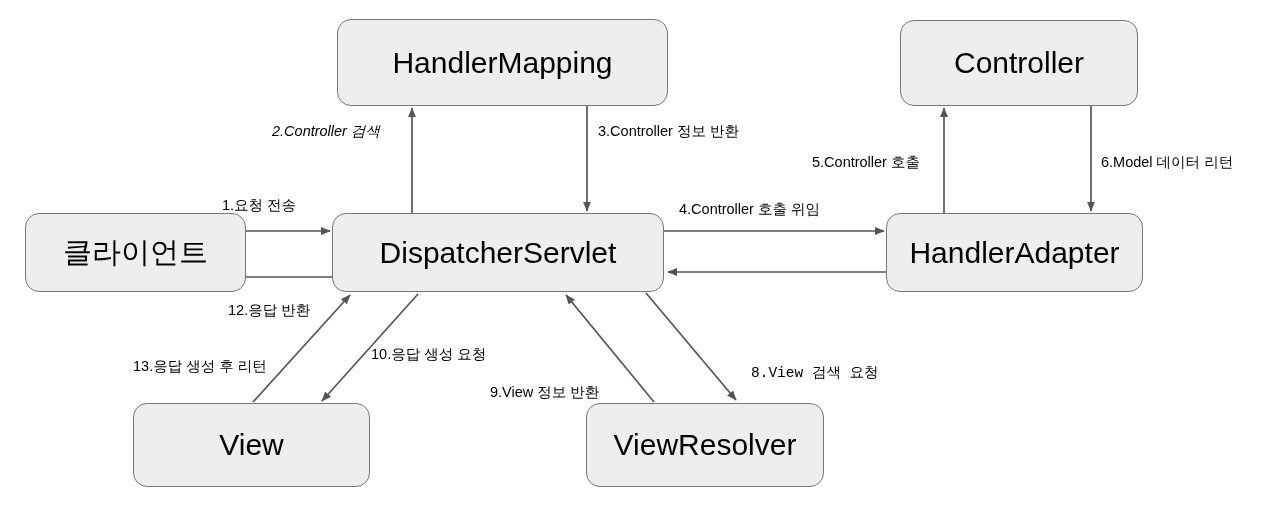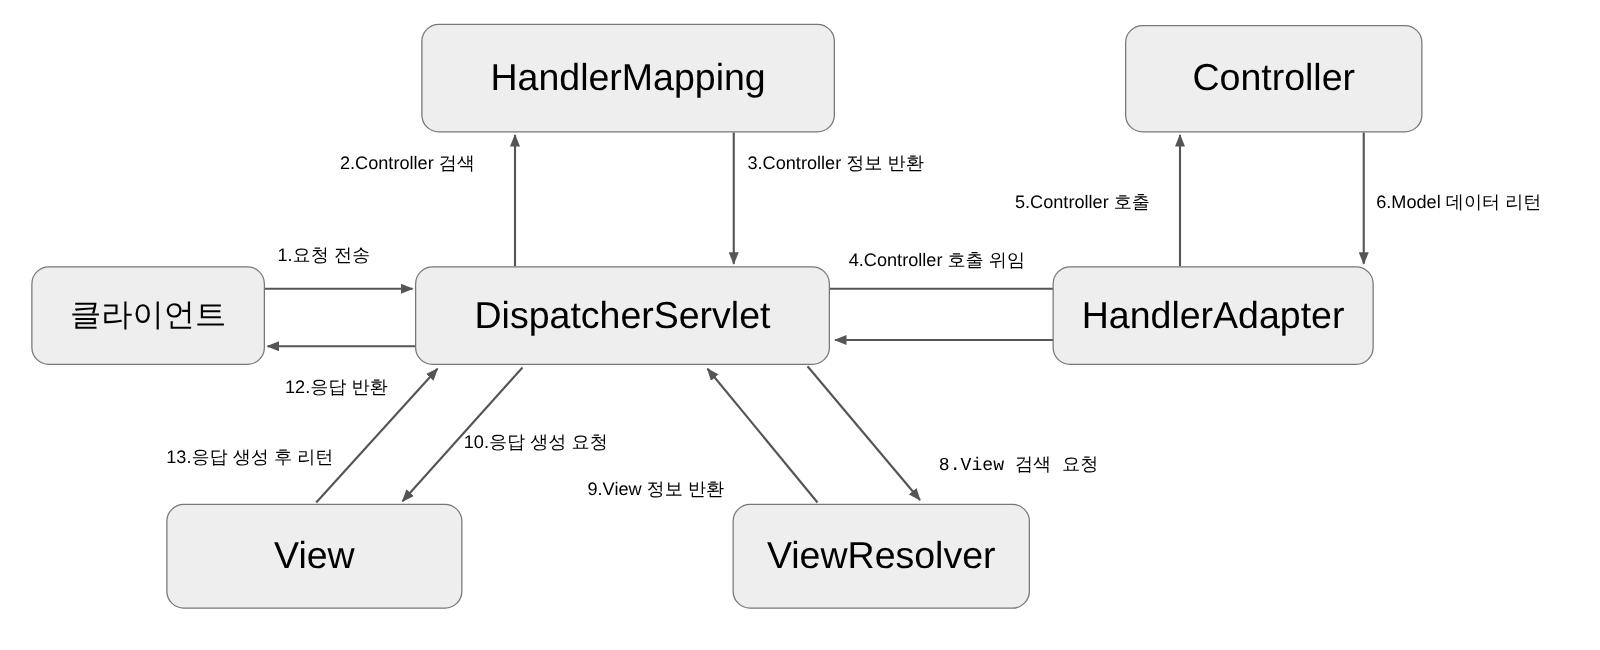--- a/index.html
+++ b/index.html
@@ -94,41 +94,41 @@
       <line x1="332" y1="277" x2="214" y2="277"></line>
     </g>
   </svg>
 
   <div class="node" style="left: 900px; top: 20px; width: 238px; height: 86px; font-size: 30px; background: rgb(238, 238, 238); border-color: rgb(119, 119, 119); color: rgb(0, 0, 0);">
     <span class="node-label">Controller</span>
   </div>
   <div class="node" style="left: 337px; top: 19px; width: 331px; height: 87px; font-size: 30px; background: rgb(238, 238, 238); border-color: rgb(119, 119, 119); color: rgb(0, 0, 0);">
     <span class="node-label">HandlerMapping</span>
   </div>
-  <div class="node" style="left: 25px; top: 213px; width: 187px; height: 79px; font-size: 25px; background: rgb(238, 238, 238); border-color: rgb(119, 119, 119); color: rgb(0, 0, 0);">
+  <div class="node" style="left: 25px; top: 213px; width: 221px; height: 79px; font-size: 29px; background: rgb(238, 238, 238); border-color: rgb(119, 119, 119); color: rgb(0, 0, 0);">
     <span class="node-label">클라이언트</span>
   </div>
   <div class="node" style="left: 332px; top: 213px; width: 332px; height: 79px; font-size: 30px; background: rgb(238, 238, 238); border-color: rgb(119, 119, 119); color: rgb(0, 0, 0);">
     <span class="node-label">DispatcherServlet</span>
   </div>
-  <div class="node" style="left: 842px; top: 213px; width: 257px; height: 79px; font-size: 30px; background: rgb(238, 238, 238); border-color: rgb(119, 119, 119); color: rgb(0, 0, 0);">
+  <div class="node" style="left: 886px; top: 213px; width: 257px; height: 79px; font-size: 30px; background: rgb(238, 238, 238); border-color: rgb(119, 119, 119); color: rgb(0, 0, 0);">
     <span class="node-label">HandlerAdapter</span>
   </div>
   <div class="node" style="left: 133px; top: 403px; width: 237px; height: 84px; font-size: 30px; background: rgb(238, 238, 238); border-color: rgb(119, 119, 119); color: rgb(0, 0, 0);">
     <span class="node-label">View</span>
   </div>
   <div class="node" style="left: 586px; top: 403px; width: 238px; height: 84px; font-size: 30px; background: rgb(238, 238, 238); border-color: rgb(119, 119, 119); color: rgb(0, 0, 0);">
     <span class="node-label">ViewResolver</span>
   </div>
 
   <div class="edge-label" style="left: 222px; top: 196px;">1.요청 전송</div>
-  <div class="edge-label" style="left: 272px; top: 122px;">2.Controller 검색</div>
+  <div class="edge-label" style="left: 272px; top: 122px; font-style: italic;">2.Controller 검색</div>
   <div class="edge-label" style="left: 598px; top: 122px;">3.Controller 정보 반환</div>
   <div class="edge-label" style="left: 679px; top: 200px;">4.Controller 호출 위임</div>
   <div class="edge-label" style="left: 812px; top: 153px;">5.Controller 호출</div>
   <div class="edge-label" style="left: 1101px; top: 153px;">6.Model 데이터 리턴</div>
   <div class="edge-label" style="left: 751px; top: 364px; font-family: Liberation Mono, monospace;">8.View 검색 요청</div>
-  <div class="edge-label" style="left: 470px; top: 383px; text-align: center;">9.View 정보 반환</div>
+  <div class="edge-label" style="left: 490px; top: 383px; text-align: center;">9.View 정보 반환</div>
   <div class="edge-label" style="left: 371px; top: 345px;">10.응답 생성 요청</div>
   <div class="edge-label" style="left: 133px; top: 357px;">13.응답 생성 후 리턴</div>
   <div class="edge-label" style="left: 228px; top: 301px;">12.응답 반환</div>
 
 </div>
 
 </body></html>

